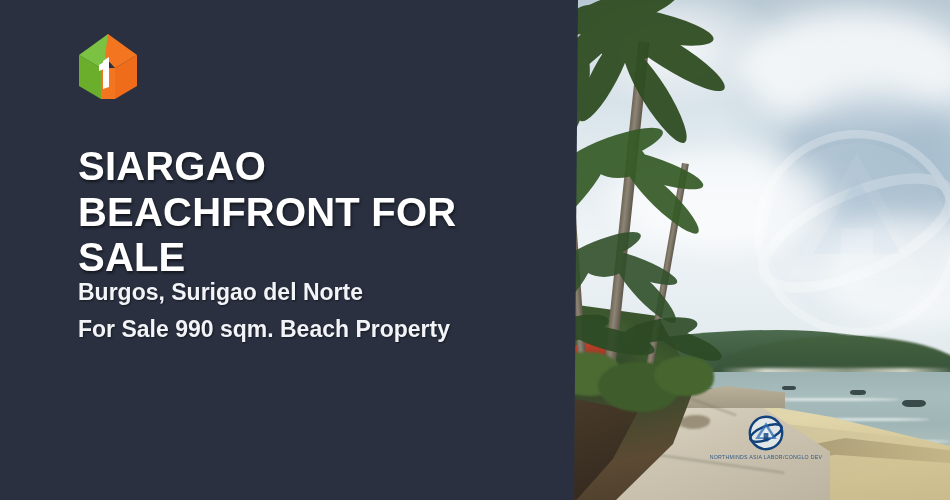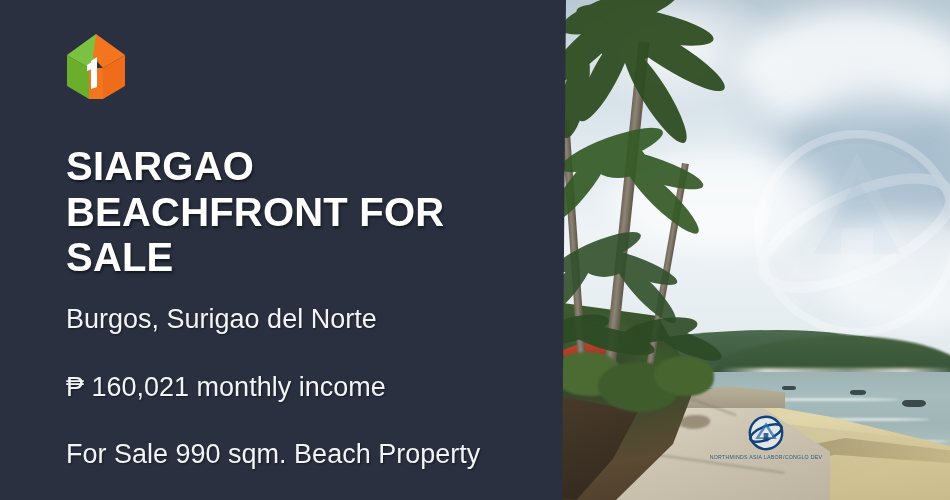--- a/index.html
+++ b/index.html
@@ -297,21 +297,21 @@
   #photo-blur {
     position: absolute;
     inset: 0;
     backdrop-filter: blur(0.4px);
     pointer-events: none;
   }
 
   
   #panel {
     position: absolute;
-    left: 0;
+    left: 12px;
     top: 0;
     width: 570px;
     height: 500px;
     background: #2a3040;
     clip-path: polygon(0 0, 566px 0, 562px 500px, 0 500px);
     z-index: 5;
   }
 
   #logo {
     position: absolute;
@@ -335,27 +335,26 @@
     text-transform: uppercase;
   }
 
   #details {
     position: absolute;
     left: 66px;
     top: 274px;
     width: 480px;
   }
   .detail-line {
-    font-size: 27px;
+    font-size: 23px;
     line-height: 1.62;
     color: #f2f4f7;
-    font-weight: normal;
+    font-weight: bold;
     text-shadow: 1px 1px 2px rgba(0,0,0,0.45);
     white-space: nowrap;
-    margin-top: 24px;
   }
 </style>
 </head>
 <body>
 
 <div id="card">
 
   <div id="photo">
     <div id="photo-scene">
 
@@ -485,19 +484,18 @@
       <polygon points="33,3 62,24 40,37 30,26" fill="#f4751f"></polygon>
 
       <polygon points="28,30 34,26 34,56 28,58" fill="#ffffff"></polygon>
       <polygon points="24,34 29,31 29,38 24,40" fill="#ffffff"></polygon>
     </svg>
 
     <div id="headline">SIARGAO BEACHFRONT FOR SALE</div>
 
     <div id="details">
       <div class="detail-line">Burgos, Surigao del Norte</div>
-      <div class="detail-line">₱ 160,021 monthly income</div>
       <div class="detail-line">For Sale 990 sqm. Beach Property</div>
     </div>
 
   </div>
 
 </div>
 
 </body></html>

